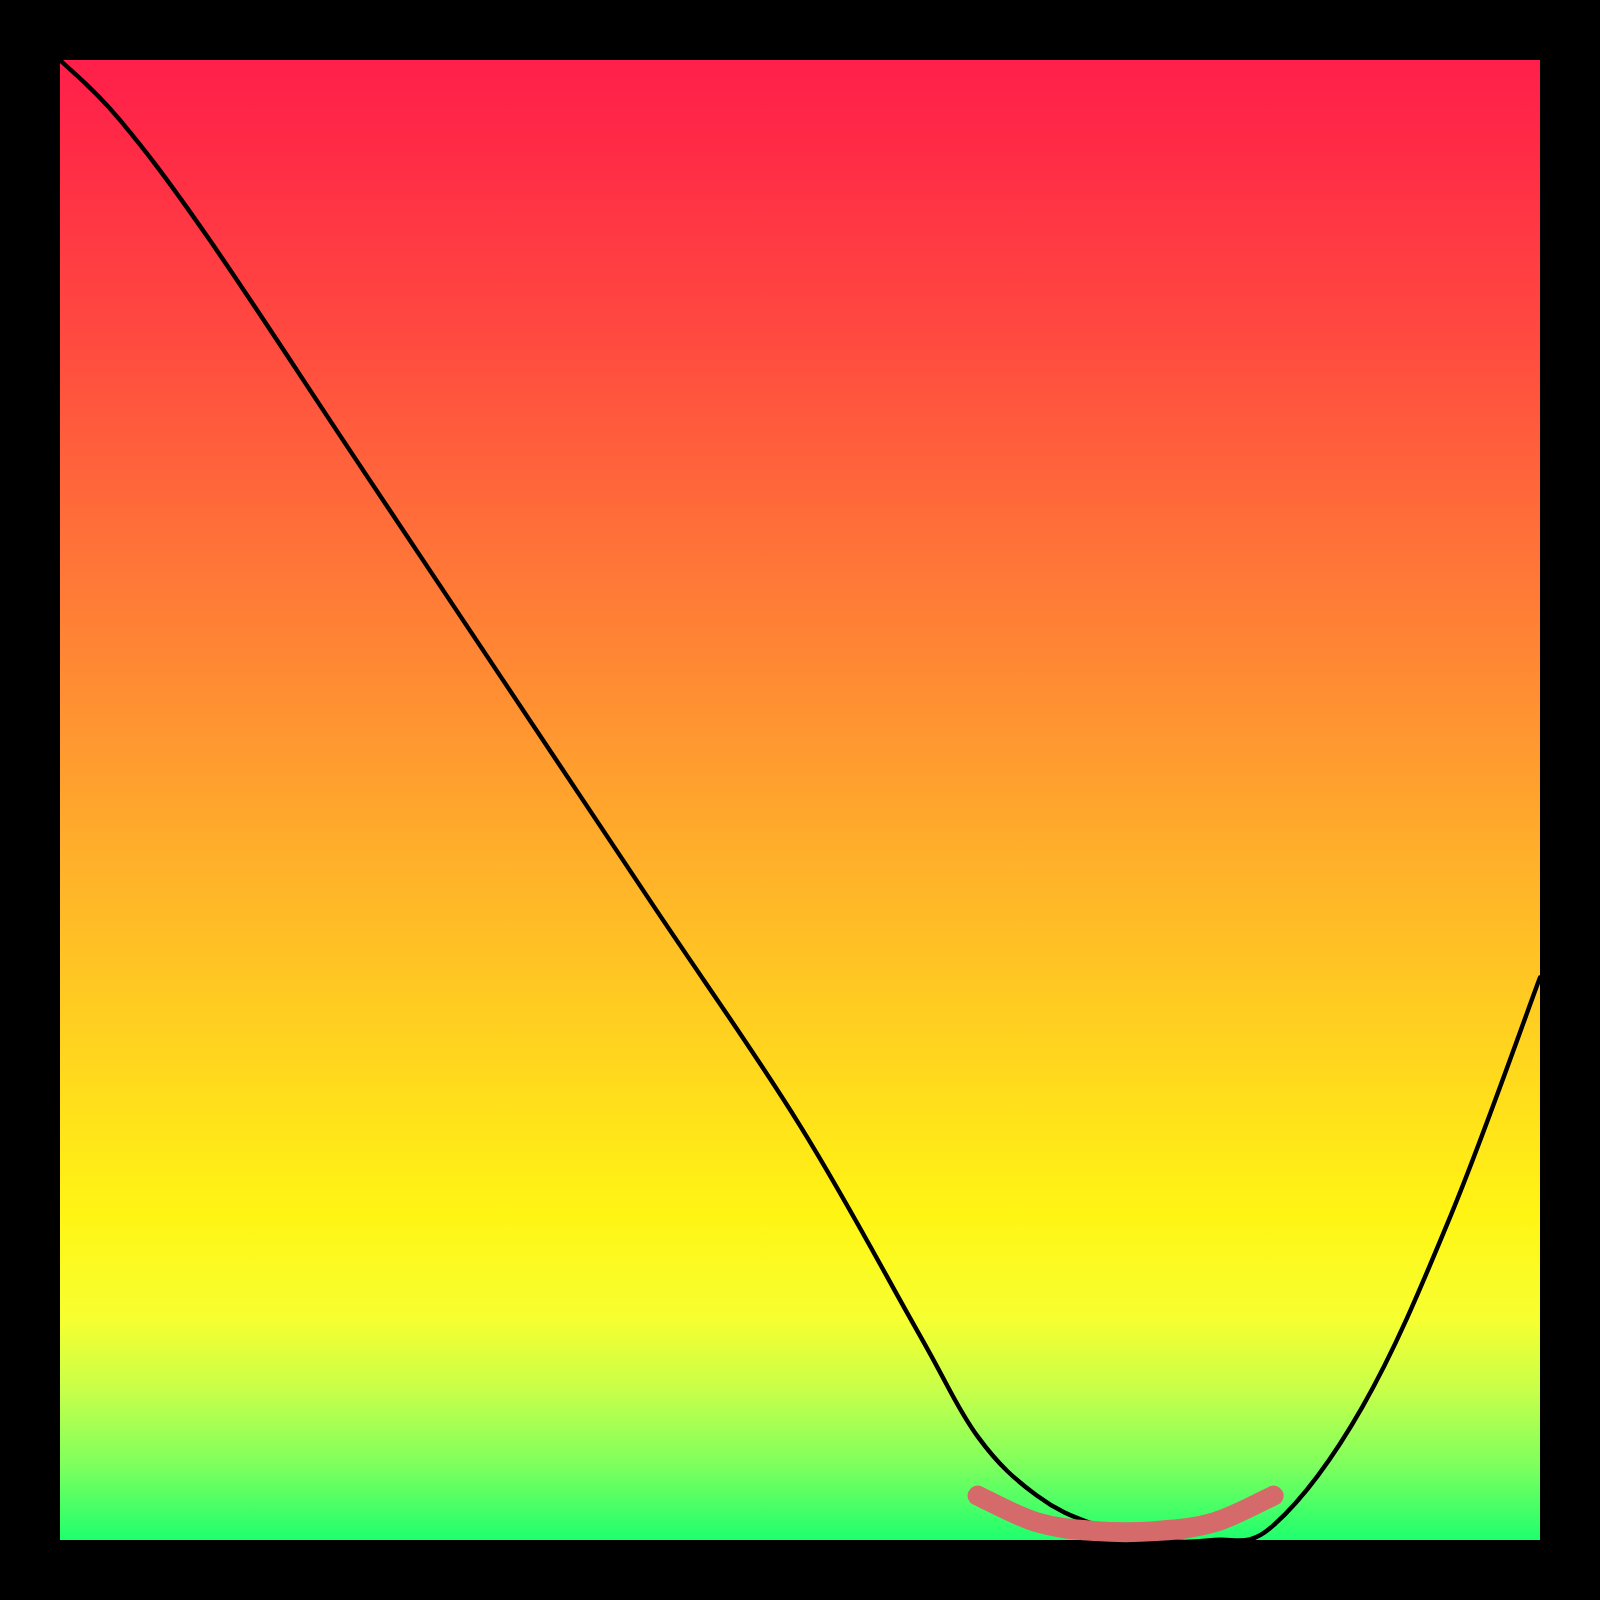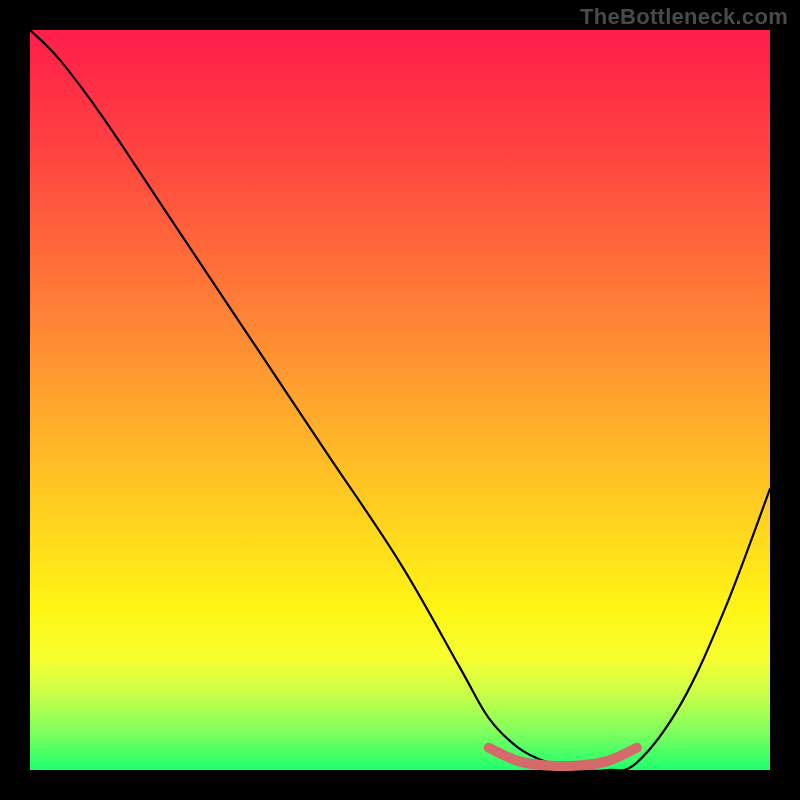--- a/index.html
+++ b/index.html
@@ -56,21 +56,20 @@
     position: absolute;
     left: 0; top: 0;
     width: 100%; height: 100%;
     overflow: visible;
   }
 </style>
 </head>
 <body>
 
 <div class="frame">
-  <div class="watermark">TheBottleneck.com</div>
 
   <div class="plot">
     <div class="gradient"></div>
     <svg class="curve" viewBox="0 0 740 740" preserveAspectRatio="none">
       <path id="curve-path" fill="none" stroke="#000" stroke-width="2.2" stroke-linejoin="round" stroke-linecap="round" d="M 0 0 C 5.328 5.328000000000004, 16.28 13.616000000000032, 29.6 29.600000000000023 C 42.92 45.58400000000002, 52.688 58.163999999999945, 74 88.79999999999995 C 95.312 119.43599999999996, 121.36 159.84000000000006, 148 199.80000000000007 C 174.64 239.76000000000008, 195.36 270.84000000000003, 222 310.8 C 248.64 350.76, 269.36 381.84000000000003, 296 421.8 C 322.64 461.76, 346.024 494.17199999999997, 370 532.8 C 393.976 571.428, 413.216 608.428, 429.2 636.4 C 445.18399999999997 664.372, 448.144 673.548, 458.8 688.2 C 469.456 702.8520000000001, 477.744 709.808, 488.40000000000003 717.8 C 499.05600000000004 725.7919999999999, 507.344 728.604, 518 732.6 C 528.656 736.596, 536.944 738.668, 547.6 740 C 558.2560000000001 741.332, 566.5440000000001 741.332, 577.2 740 C 587.856 738.668, 593.4799999999999 744.5880000000001, 606.8 732.6 C 620.12 720.612, 635.216 701.372, 651.2 673.4 C 667.1840000000001 645.428, 679.6159999999999 615.8280000000001, 695.5999999999999 577.2 C 711.584 538.572, 732.008 480.112, 740 458.8"></path>
       <path id="highlight-path" fill="none" stroke="#d46a6a" stroke-width="10" stroke-linecap="round" stroke-linejoin="round" d="M 458.8 717.8 C 464.12800000000004 720.1976, 477.744 727.9232, 488.40000000000003 731.12 C 499.05600000000004 734.3168000000001, 507.344 734.7607999999999, 518 735.56 C 528.656 736.3592, 536.944 736.3592, 547.6 735.56 C 558.2560000000001 734.7607999999999, 566.5440000000001 734.3168000000001, 577.2 731.12 C 587.856 727.9232, 601.472 720.1976, 606.8 717.8"></path>
     </svg>
   </div>
 </div>
 

